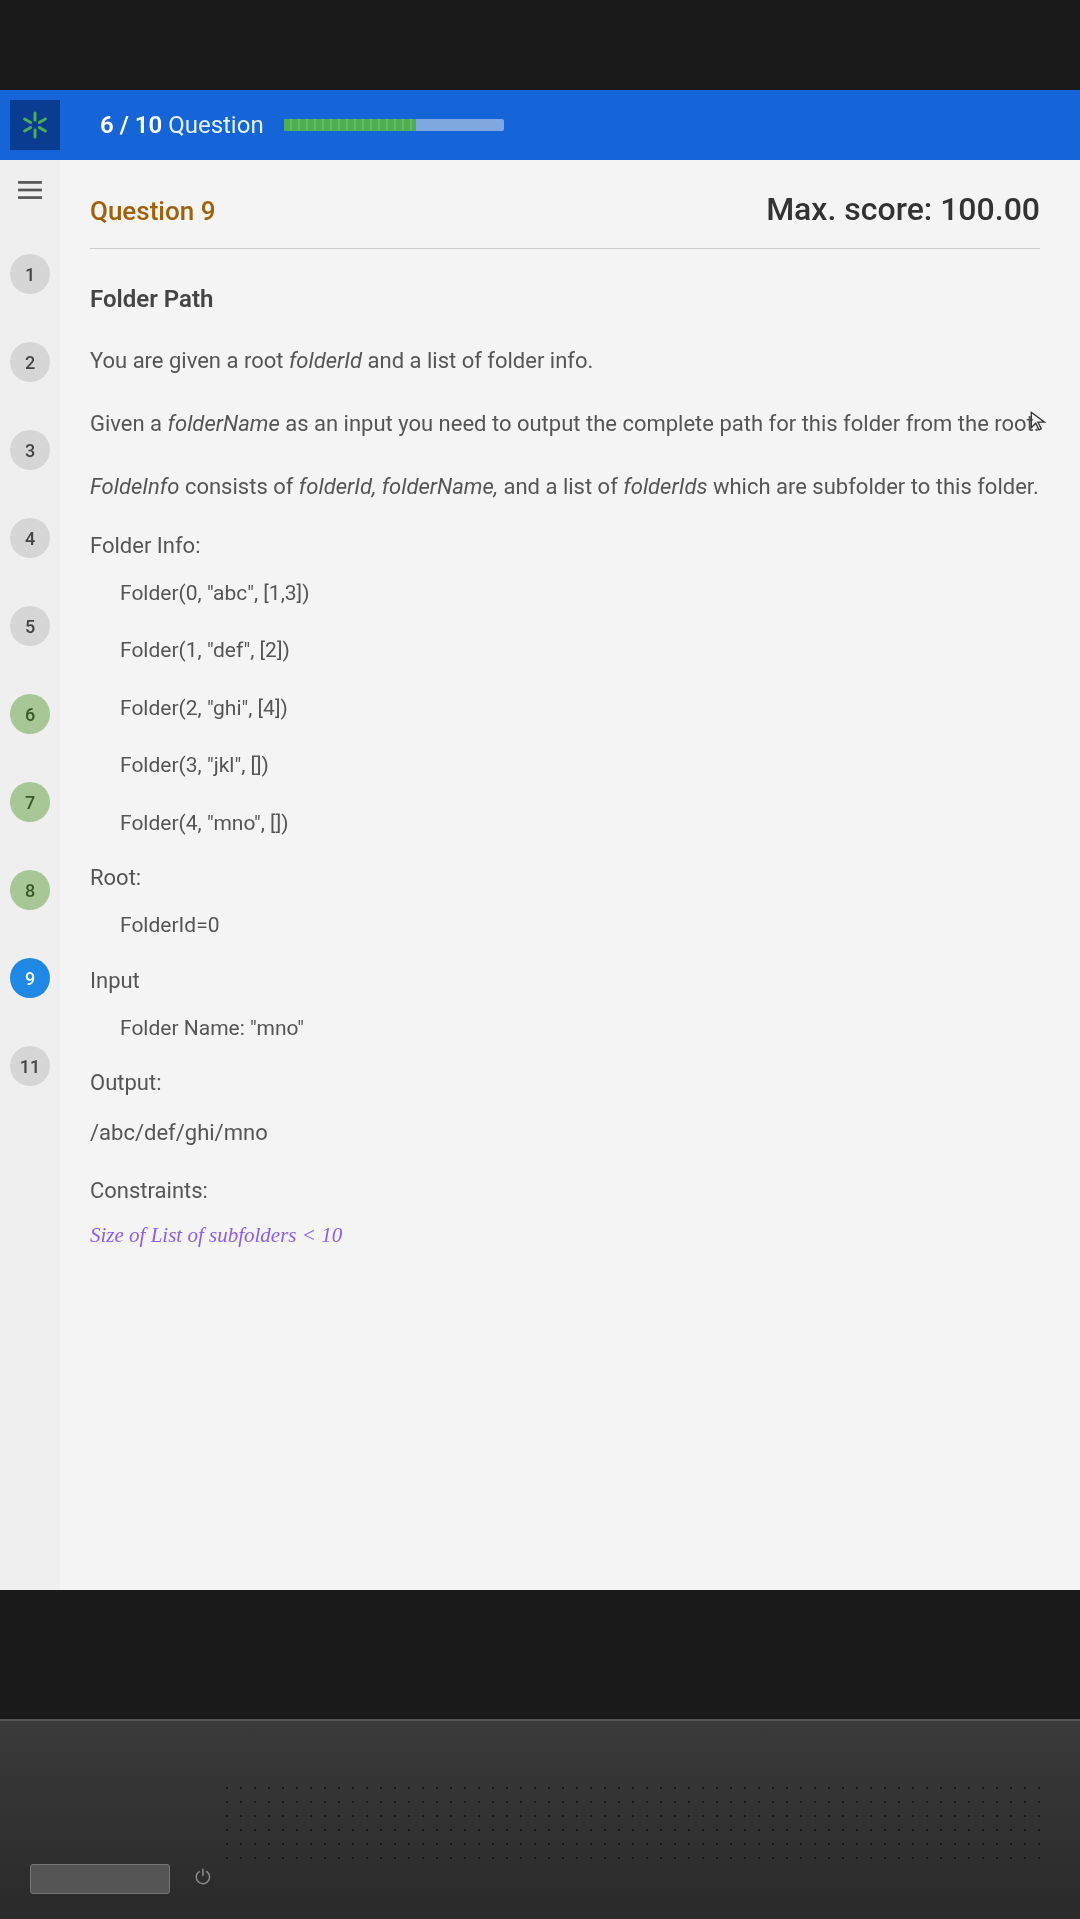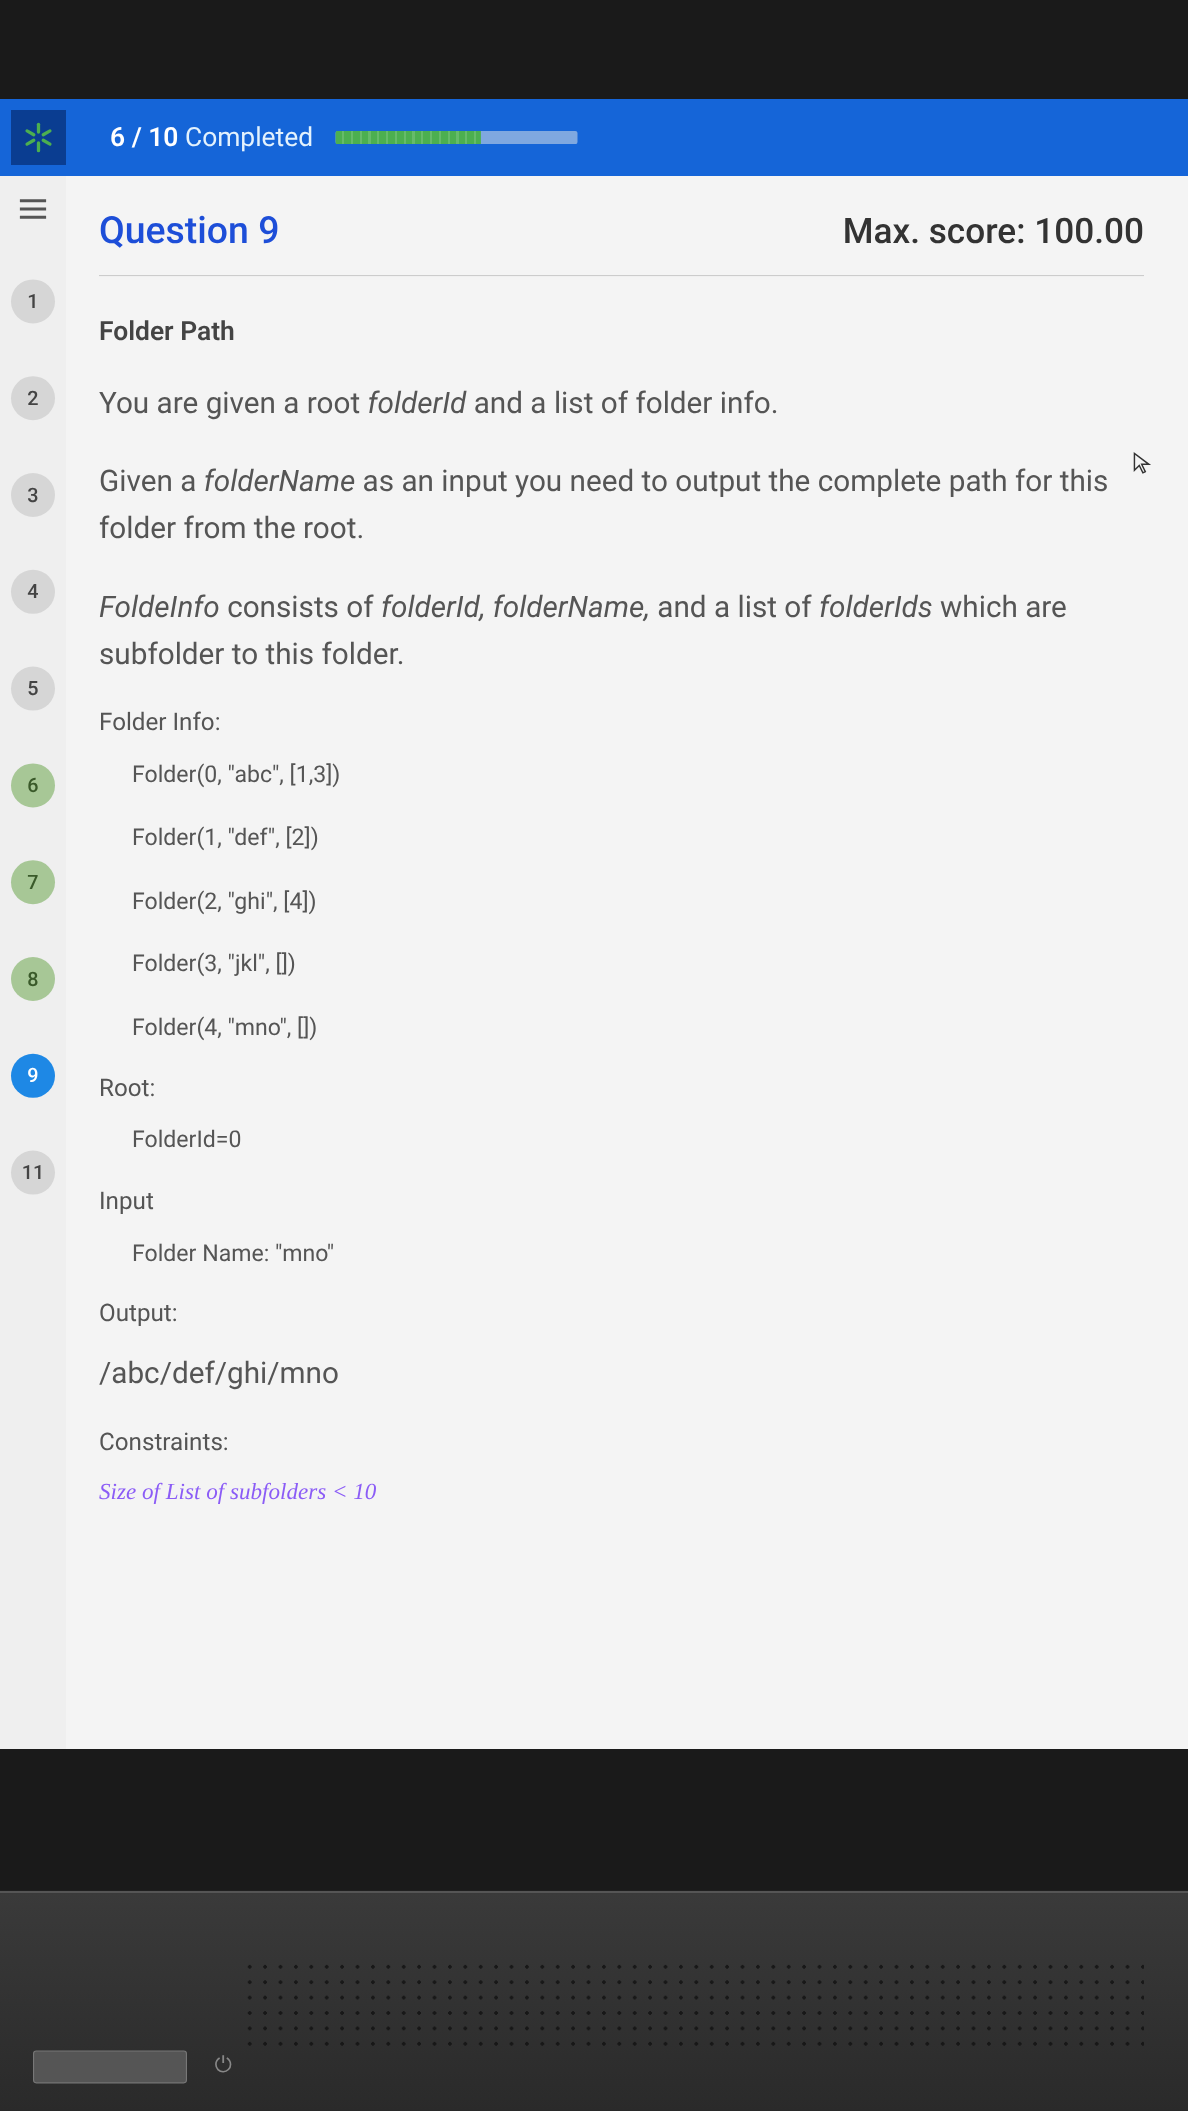--- a/index.html
+++ b/index.html
@@ -99,31 +99,31 @@
       overflow: hidden;
     }
     .q-header {
       display: flex;
       justify-content: space-between;
       align-items: baseline;
       padding-bottom: 20px;
       border-bottom: 1px solid #ccc;
       margin-bottom: 30px;
     }
-    .q-header .qlabel { font-size: 34px; color: #1d4ed8; font-weight: 500; }
+    .q-header .qlabel { font-size: 26px; color: #a16207; font-weight: 500; }
     .q-header .score { font-size: 32px; color: #333; font-weight: 500; }
     .title {
       font-size: 24px;
       font-weight: 600;
       color: #444;
       margin-bottom: 30px;
       margin-top: 36px;
     }
     .para {
-      font-size: 27px;
+      font-size: 22px;
       line-height: 1.6;
       color: #555;
       margin-bottom: 28px;
     }
     .para em, .para i { font-style: italic; color: #555; }
     .indent {
       padding-left: 30px;
       font-size: 21px;
       line-height: 1.5;
       color: #555;
@@ -199,21 +199,21 @@
             <line x1="16" y1="21" x2="16" y2="28"></line>
             <line x1="5.6" y1="10" x2="11.7" y2="13.5"></line>
             <line x1="20.3" y1="18.5" x2="26.4" y2="22"></line>
             <line x1="5.6" y1="22" x2="11.7" y2="18.5"></line>
             <line x1="20.3" y1="13.5" x2="26.4" y2="10"></line>
           </g>
         </svg>
     </div>
     <div class="completed-text">
       <span class="bold">6 / 10</span>
-      <span>Completed</span>
+      <span>Question</span>
     </div>
     <div class="progress-bar">
       <div class="progress-fill" id="progress-fill" style="width: 60%;"></div>
     </div>
   </div>
 
   <div class="body-area">
     <div class="sidebar">
       <div class="menu-icon">
         <svg viewBox="0 0 24 18">

